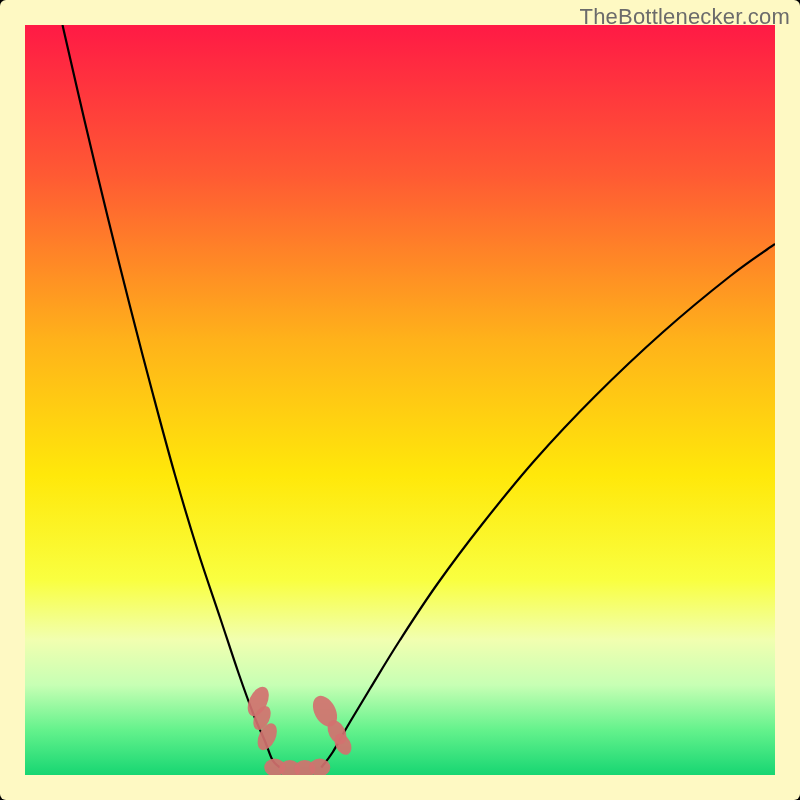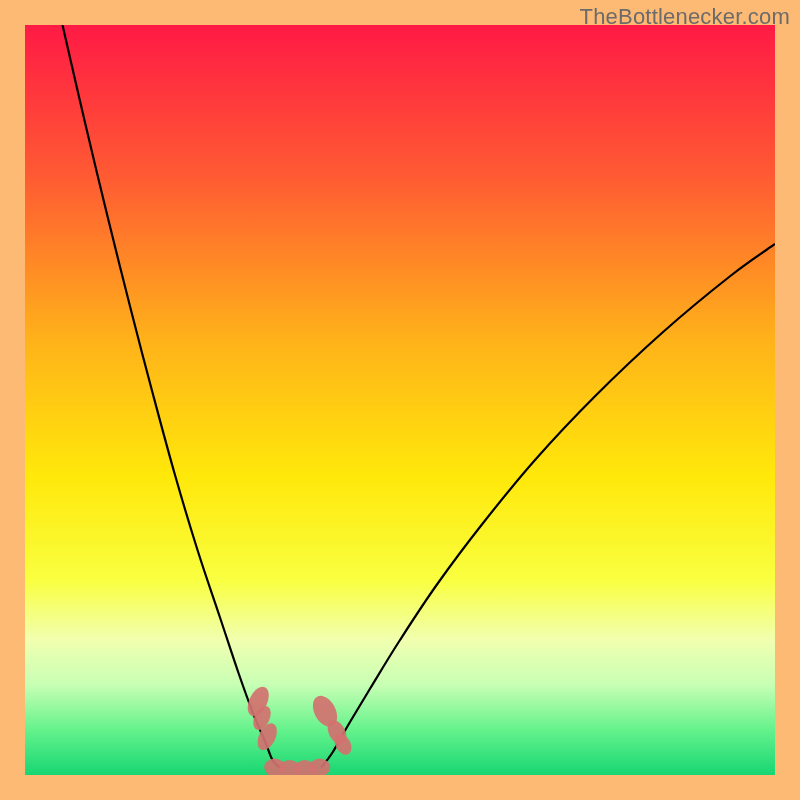--- a/index.html
+++ b/index.html
@@ -7,21 +7,22 @@
     padding: 0;
     width: 800px;
     height: 800px;
     background: #000000;
     overflow: hidden;
   }
   .container {
     position: relative;
     width: 800px;
     height: 800px;
-    background: #fdba74;
+    background: #fef9c3;
+    border-radius: 6px;
   }
   .plot-area {
     position: absolute;
     left: 25px;
     top: 25px;
     width: 750px;
     height: 750px;
   }
   .watermark {
     position: absolute;

